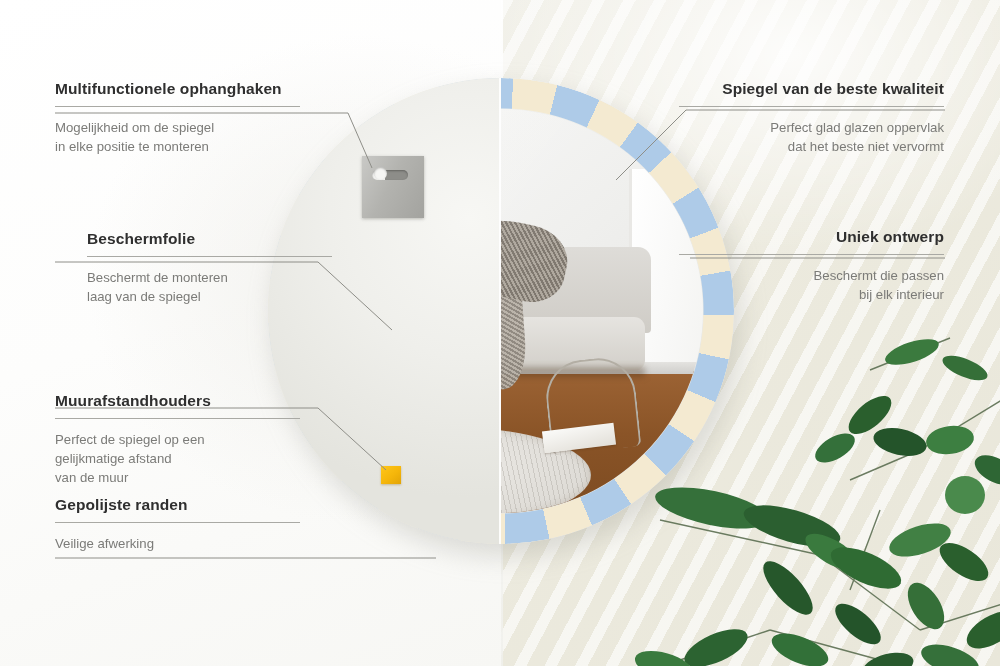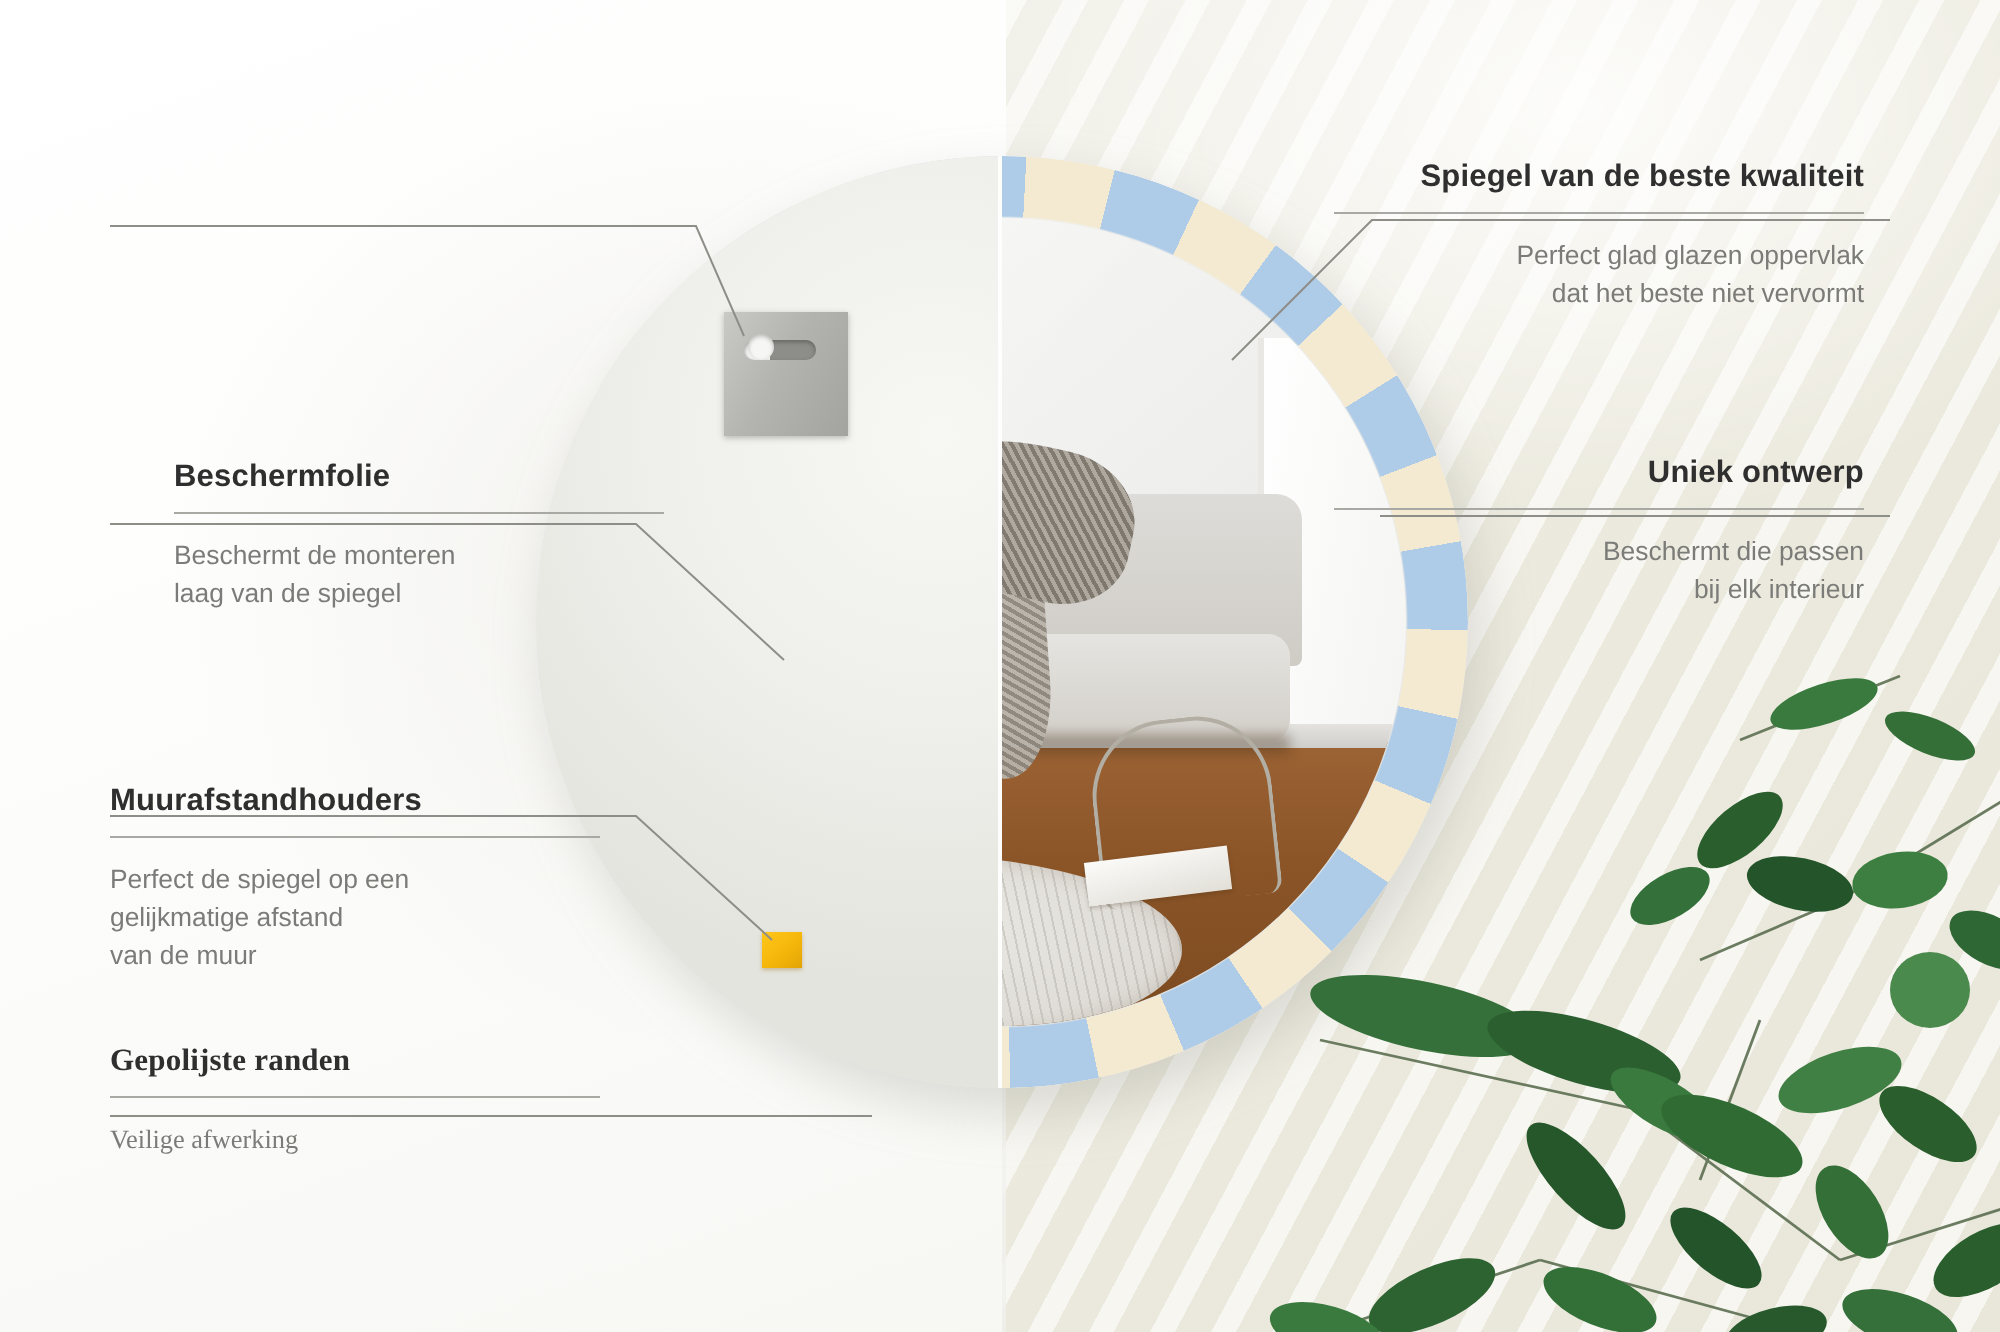--- a/index.html
+++ b/index.html
@@ -162,26 +162,26 @@
   
   .callout{position:absolute;}
   .callout h3{
     margin:0 0 8px 0;font-size:15.5px;font-weight:bold;color:#2f2f2f;letter-spacing:.1px;
   }
   .callout .rule{height:1px;background:#a9a9a4;margin-bottom:11px;}
   .callout p{
     margin:0;font-size:13.2px;line-height:19px;color:#7b7b78;font-weight:normal;
   }
   .callout.left{left:55px;text-align:left;}
-  .callout.right{right:68px;text-align:right;}
+  .callout.right{right:56px;text-align:right;}
 
   .c1{top:80px;width:245px;}
   .c2{top:230px;width:245px;margin-left:32px;}
   .c3{top:392px;width:245px;}
-  .c4{top:522px;width:245px;font-family:Liberation Serif, serif;}
+  .c4{top:496px;width:245px;}
   .r1{top:80px;width:265px;}
   .r2{top:228px;width:265px;}
 
   
   #leaders{position:absolute;left:0;top:0;width:1000px;height:666px;}
 
   
   #foliage{position:absolute;left:620px;top:330px;width:400px;height:346px;}
 </style>
 </head>
@@ -243,20 +243,25 @@
     <g stroke="#8e8e88" stroke-width="1" fill="none">
       <path d="M55 113 H348 L372 168"></path>
       <path d="M55 262 H318 L392 330"></path>
       <path d="M55 408 H318 L386 470"></path>
       <path d="M55 558 H436"></path>
       <path d="M945 110 H686 L616 180"></path>
       <path d="M945 258 H690"></path>
     </g>
   </svg>
 
+  <div class="callout left c1">
+    <h3>Multifunctionele ophanghaken</h3>
+    <div class="rule"></div>
+    <p><span>Mogelijkheid om de spiegel</span><br><span>in elke positie te monteren</span></p>
+  </div>
 
   <div class="callout left c2">
     <h3>Beschermfolie</h3>
     <div class="rule"></div>
     <p><span>Beschermt de monteren</span><br><span>laag van de spiegel</span></p>
   </div>
 
   <div class="callout left c3">
     <h3>Muurafstandhouders</h3>
     <div class="rule"></div>

